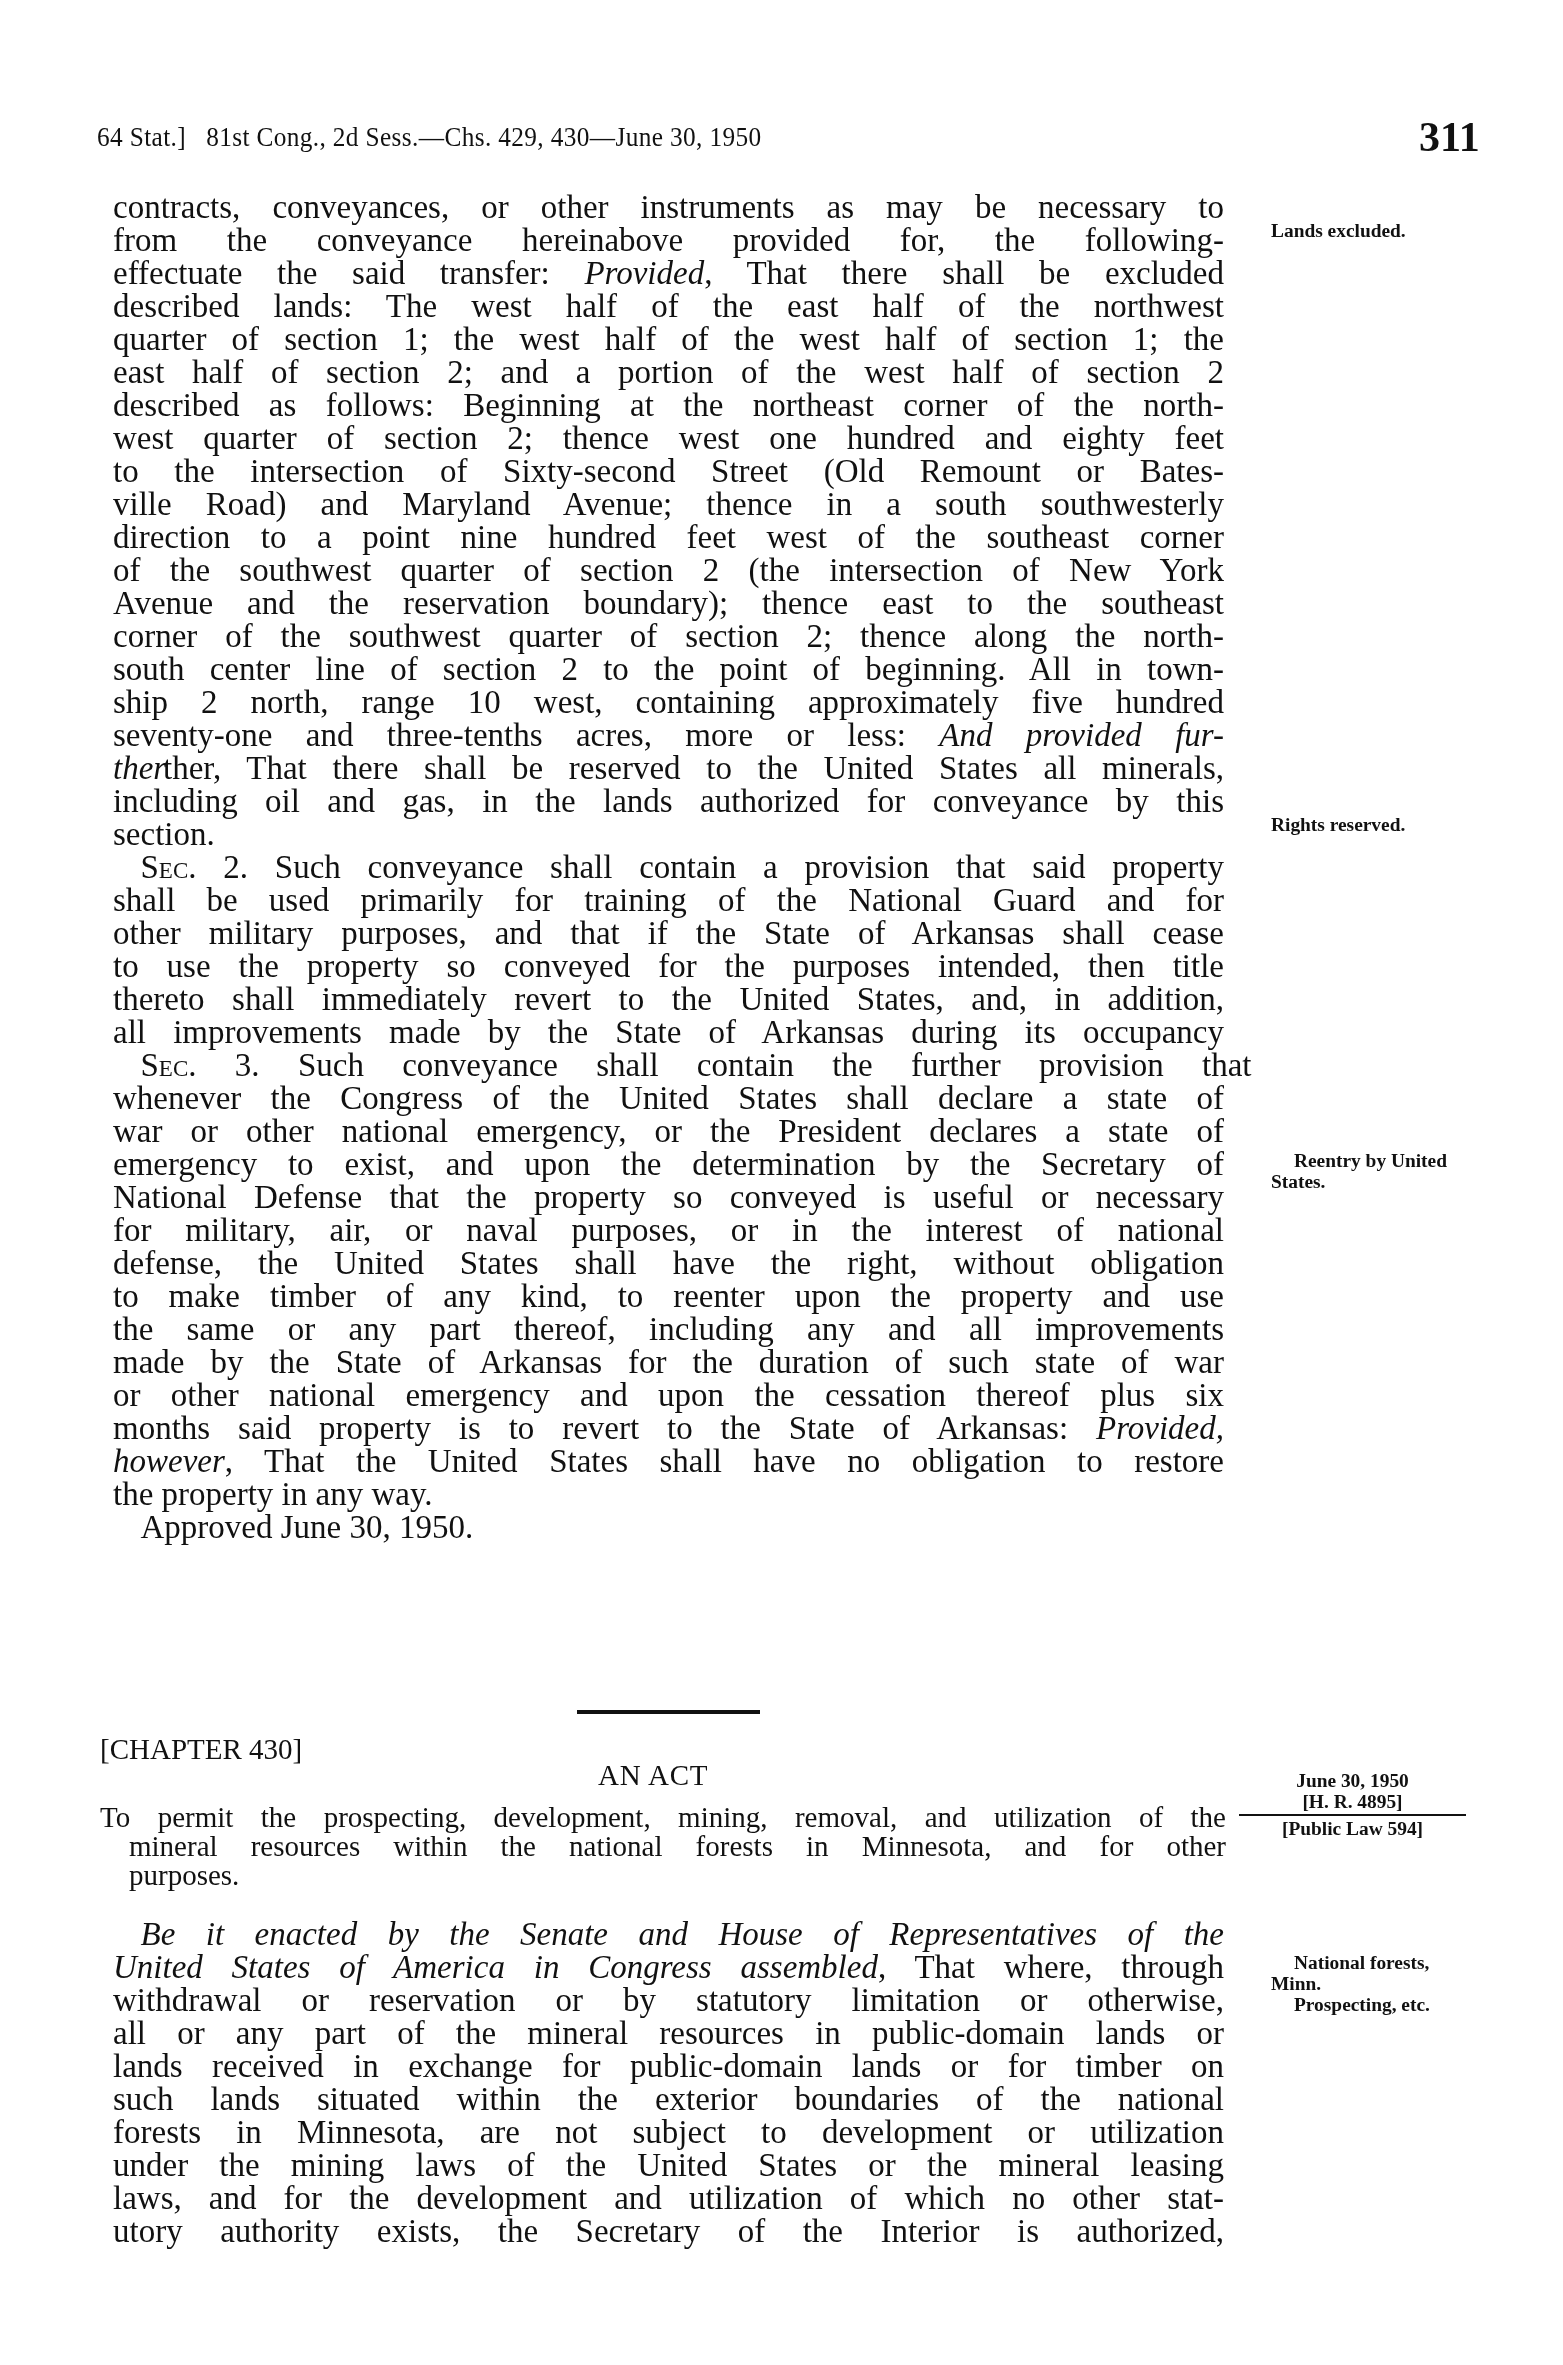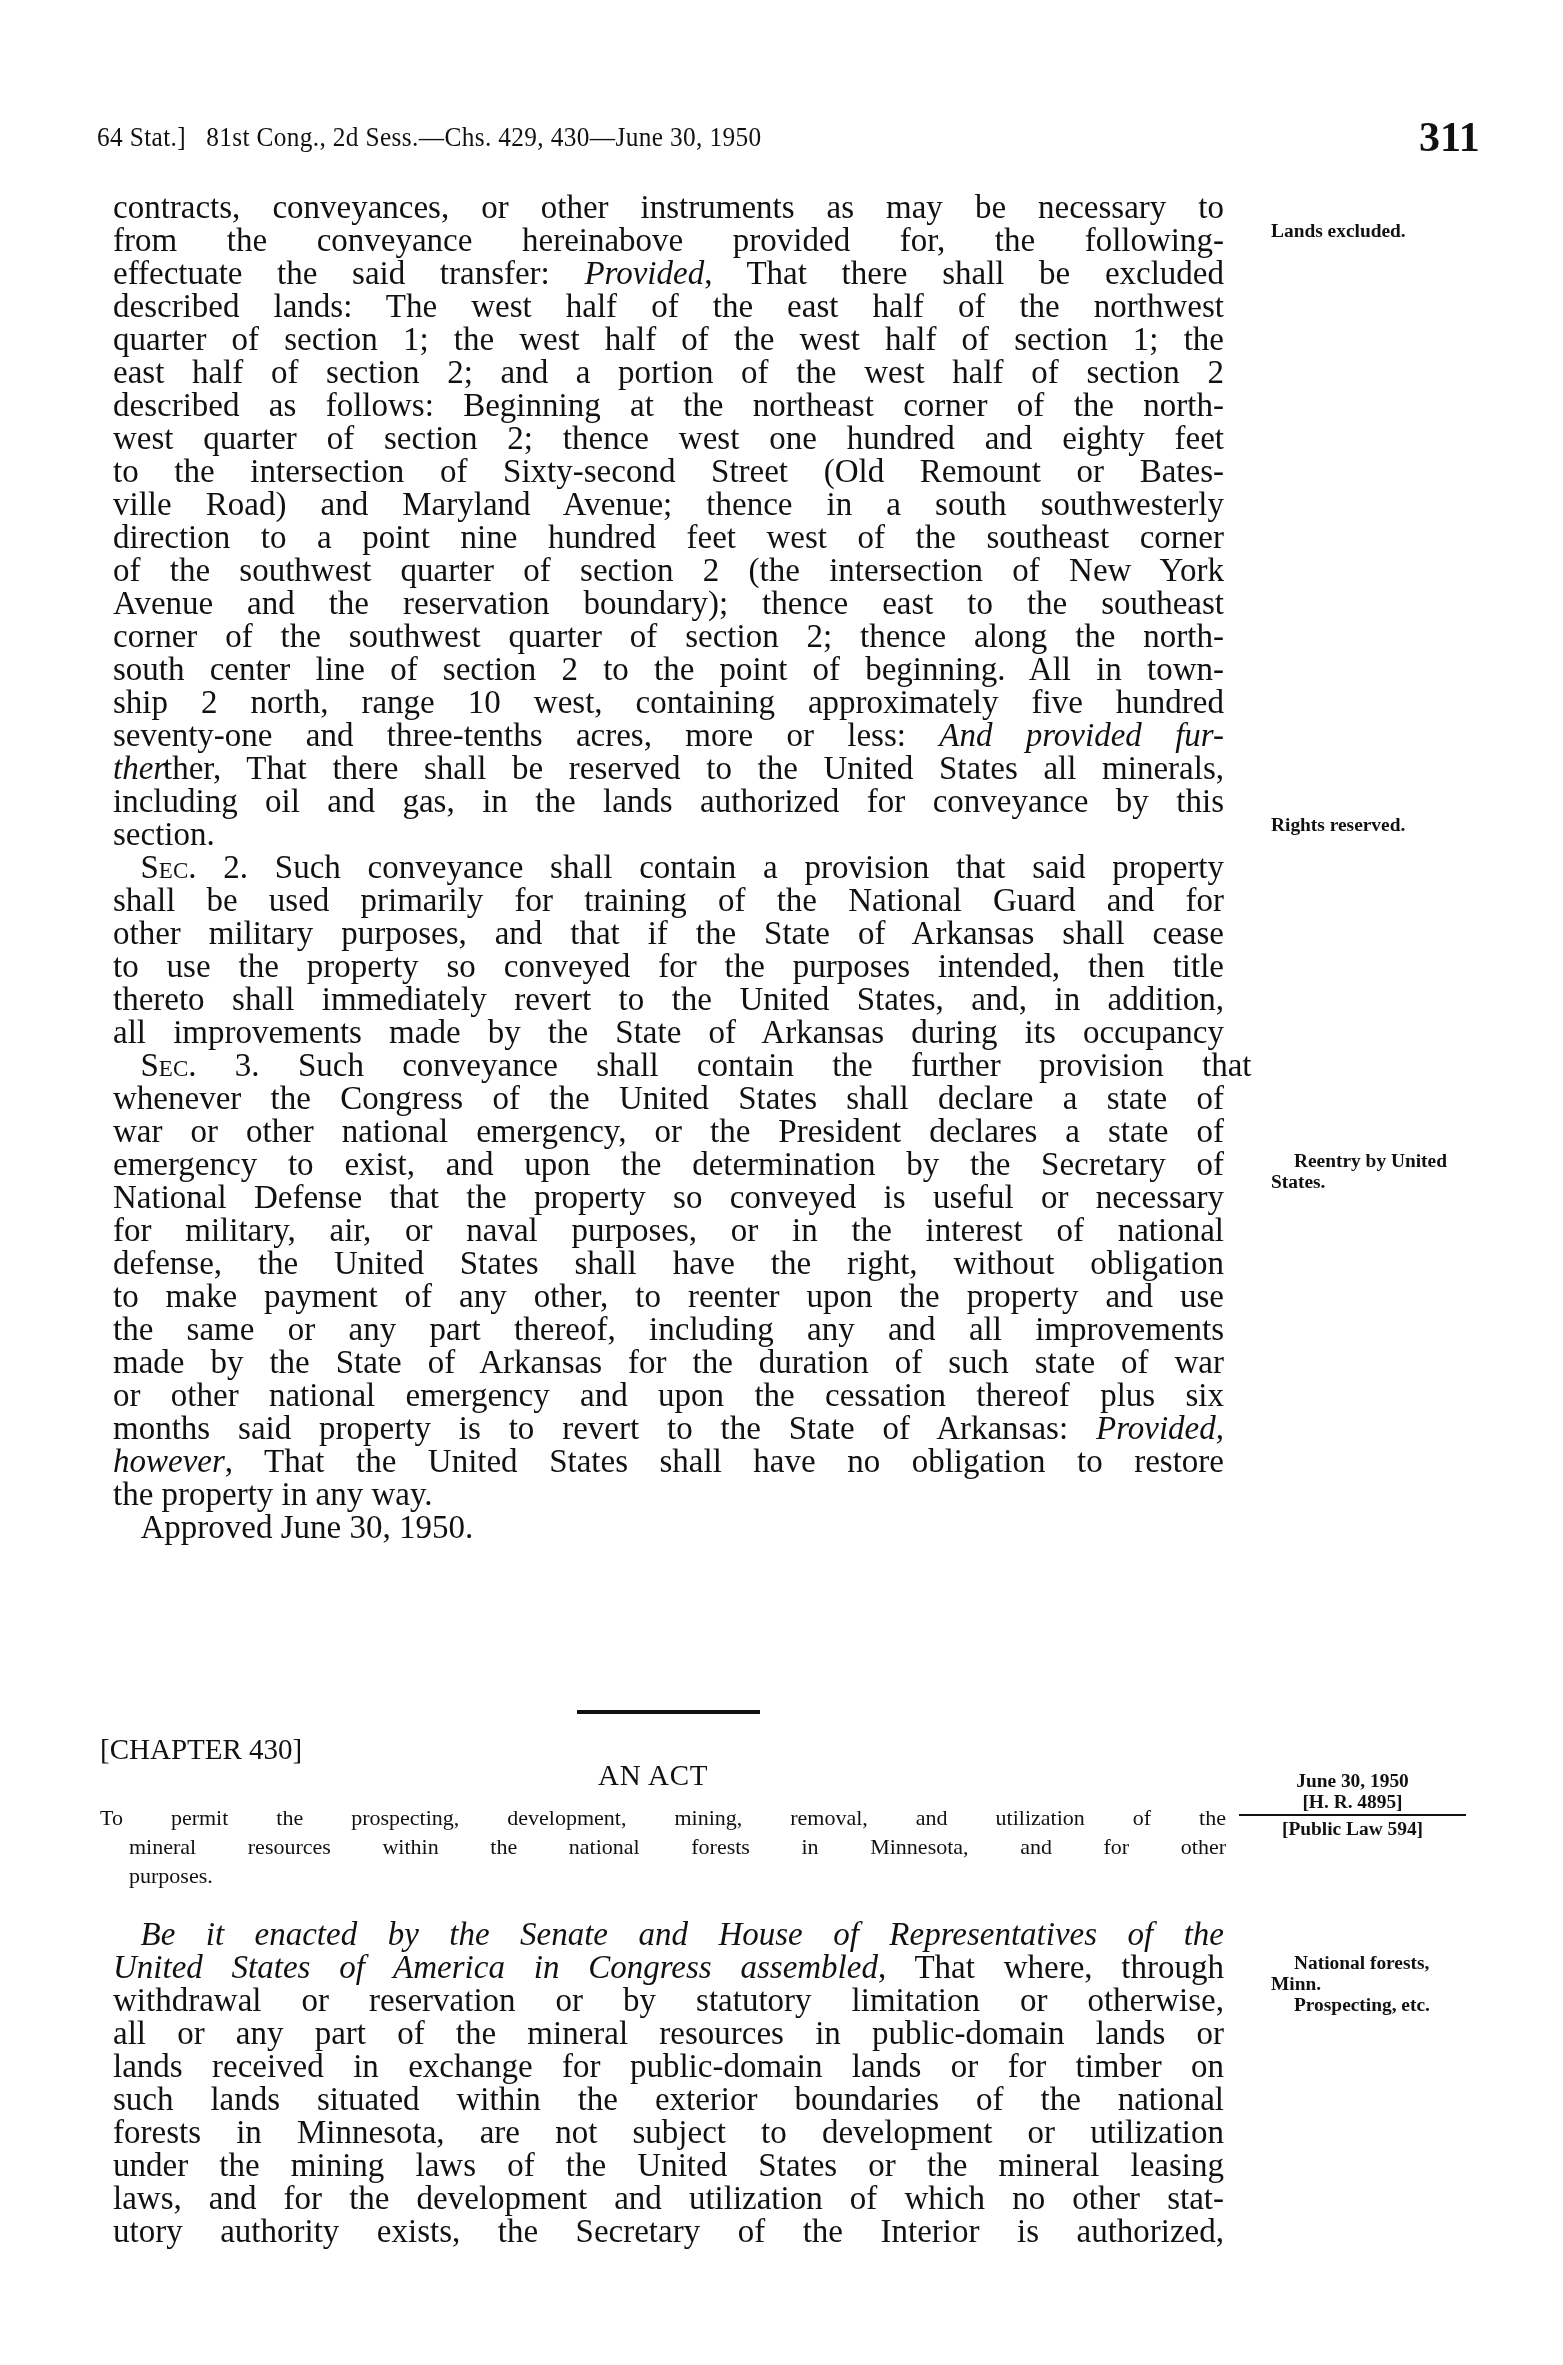--- a/index.html
+++ b/index.html
@@ -90,21 +90,21 @@
     top: 1759px;
     font-size: 29px;
     letter-spacing: 0.8px;
     white-space: nowrap;
   }
   .title-block {
     position: absolute;
     left: 100px;
     top: 1803px;
     width: 1126px;
-    font-size: 22px;
+    font-size: 29px;
     line-height: 29px;
   }
   .title-block .tline {
     display: block;
     text-align: justify;
     text-align-last: justify;
     white-space: nowrap;
   }
   .title-block .tline.hang { padding-left: 29px; }
   .title-block .tline.last { text-align-last: left; }
@@ -164,21 +164,21 @@
     <span class="line">thereto shall immediately revert to the United States, and, in addition,</span>
     <span class="line">all improvements made by the State of Arkansas during its occupancy</span>
 
     <span class="line indent" style="transform-origin: left center; width: 1111px; transform: scaleX(1);"><span class="sc">Sec. 3.</span> <span>Such conveyance shall contain the further provision that</span></span>
     <span class="line">whenever the Congress of the United States shall declare a state of</span>
     <span class="line">war or other national emergency, or the President declares a state of</span>
     <span class="line">emergency to exist, and upon the determination by the Secretary of</span>
     <span class="line">National Defense that the property so conveyed is useful or necessary</span>
     <span class="line">for military, air, or naval purposes, or in the interest of national</span>
     <span class="line">defense, the United States shall have the right, without obligation</span>
-    <span class="line">to make payment of any other, to reenter upon the property and use</span>
+    <span class="line">to make timber of any kind, to reenter upon the property and use</span>
     <span class="line">the same or any part thereof, including any and all improvements</span>
     <span class="line">made by the State of Arkansas for the duration of such state of war</span>
     <span class="line">or other national emergency and upon the cessation thereof plus six</span>
     <span class="line" style="transform-origin: left center; width: 1111px; transform: scaleX(1);"><span>months said property is to revert to the State of Arkansas:</span> <span class="it">Provided,</span></span>
     <span class="line"><span class="it">however</span><span>, That the United States shall have no obligation to restore</span></span>
     <span class="line last">the property in any way.</span>
 
     <span class="line last indent">Approved June 30, 1950.</span>
   </div>
 

